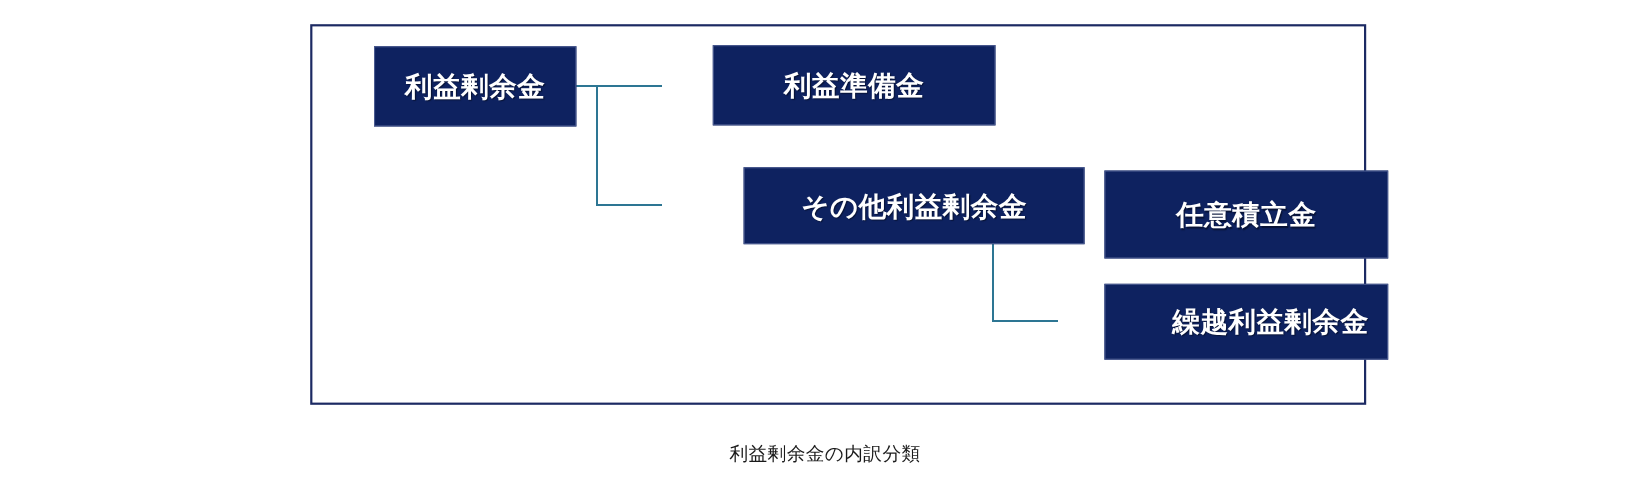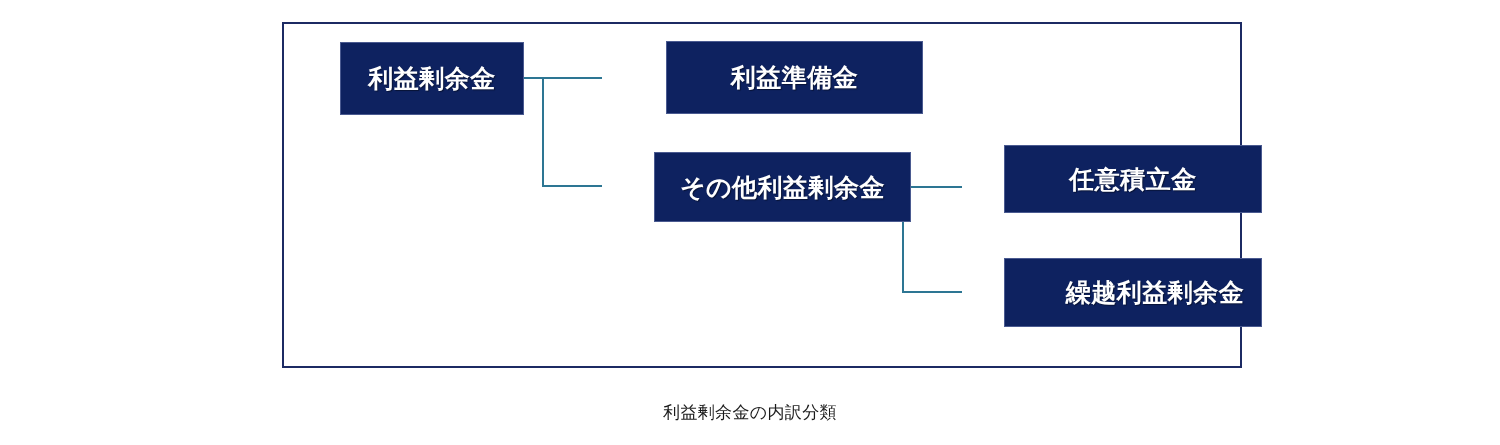--- a/index.html
+++ b/index.html
@@ -56,29 +56,29 @@
     text-shadow: 1px 1px 1px rgba(0,0,0,0.45);
     white-space: nowrap;
     margin-left: 42px;
   }
 
   #node-0 {
     left: 298px;  top: 42px;  width: 184px;  height: 73px;
     font-size: 25px;
   }
   #node-1 {
-    left: 624px;  top: 41px;  width: 257px;  height: 73px;
+    left: 606px;  top: 41px;  width: 257px;  height: 73px;
     font-size: 25px;
   }
   #node-2 {
-    left: 612px;  top: 152px; width: 257px;  height: 70px;
+    left: 634px;  top: 152px; width: 310px;  height: 70px;
     font-size: 25px;
   }
   #node-3 {
-    left: 962px;  top: 145px; width: 258px;  height: 68px;
+    left: 962px;  top: 155px; width: 258px;  height: 80px;
     font-size: 25px;
   }
   #node-4 {
     left: 962px;  top: 258px; width: 258px;  height: 69px;
     font-size: 25px;
     padding-left: 44px;
   }
 
   
   #caption {

